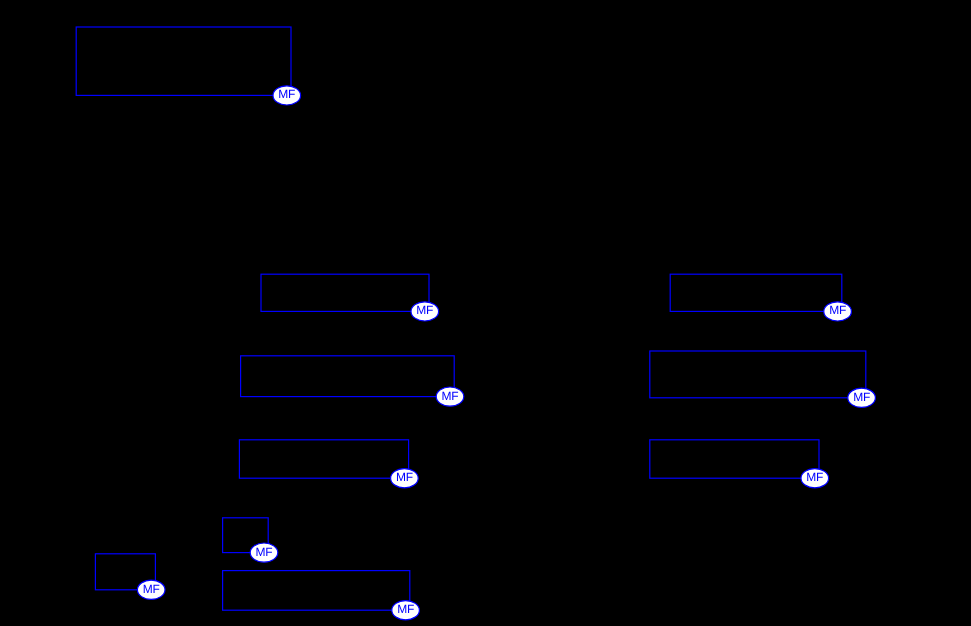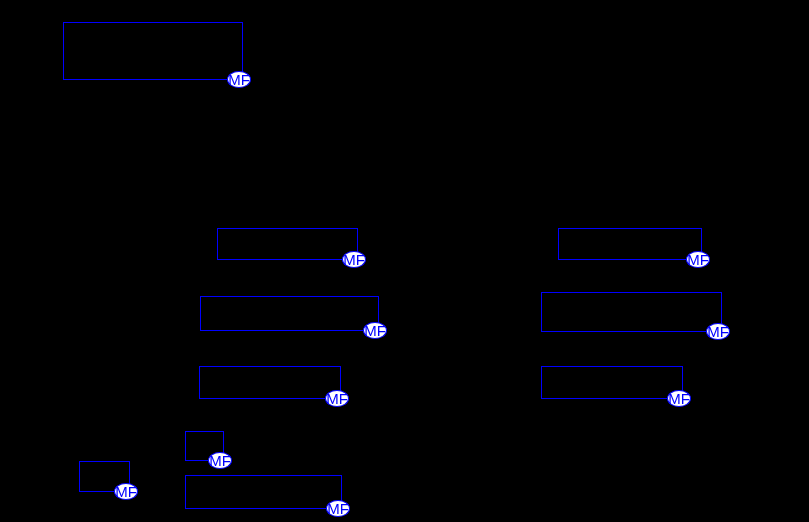--- a/index.html
+++ b/index.html
@@ -30,21 +30,21 @@
     height: 17px;
     border-radius: 50%;
     background: #ffffff;
     border: 1px solid #0000ff;
     box-sizing: border-box;
     display: flex;
     align-items: center;
     justify-content: center;
     color: #0000ff;
     font-family: "Liberation Sans", sans-serif;
-    font-size: 15px;
+    font-size: 10px;
     font-weight: 400;
     line-height: 1;
     letter-spacing: -0.2px;
     z-index: 5;
     user-select: none;
   }
 </style>
 </head>
 <body>
 

